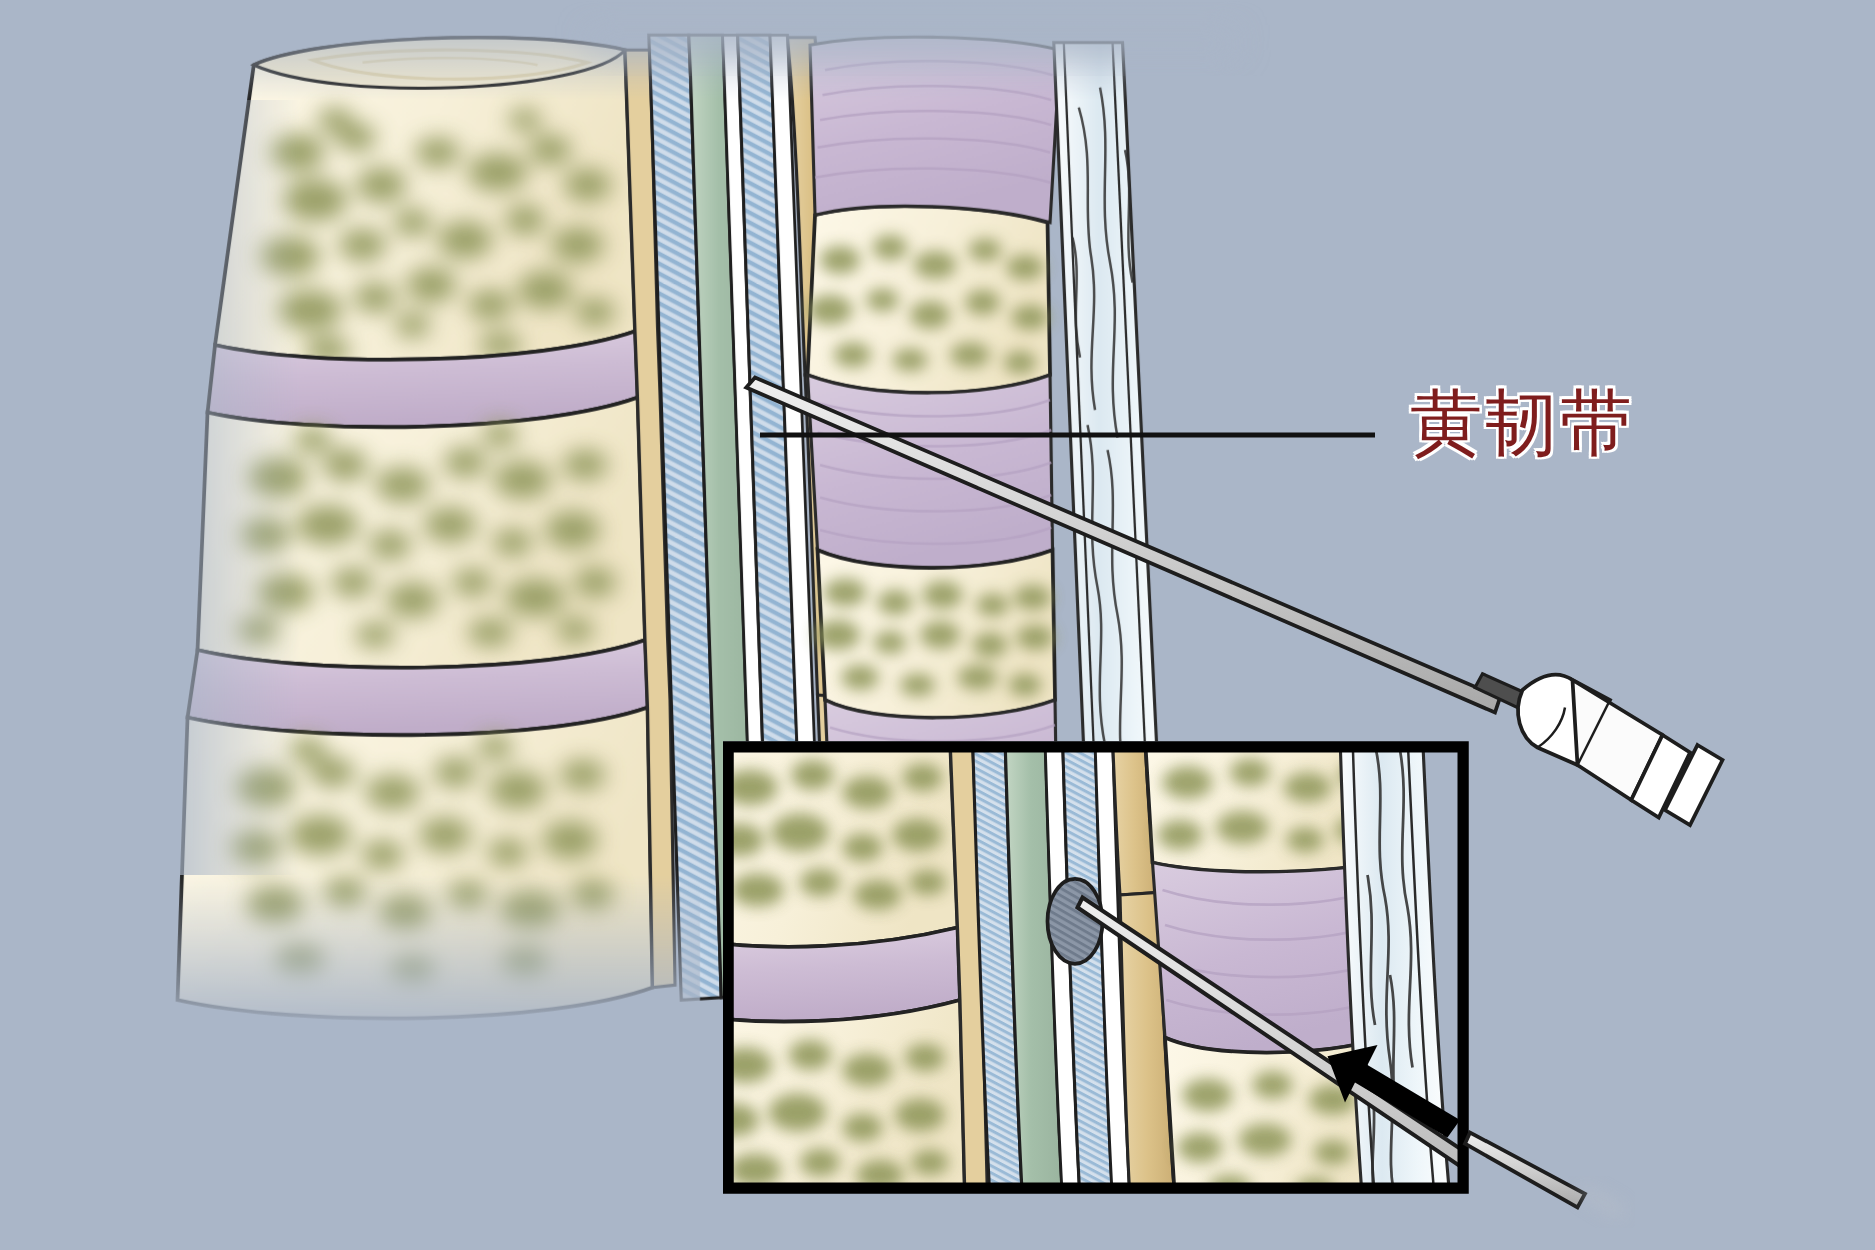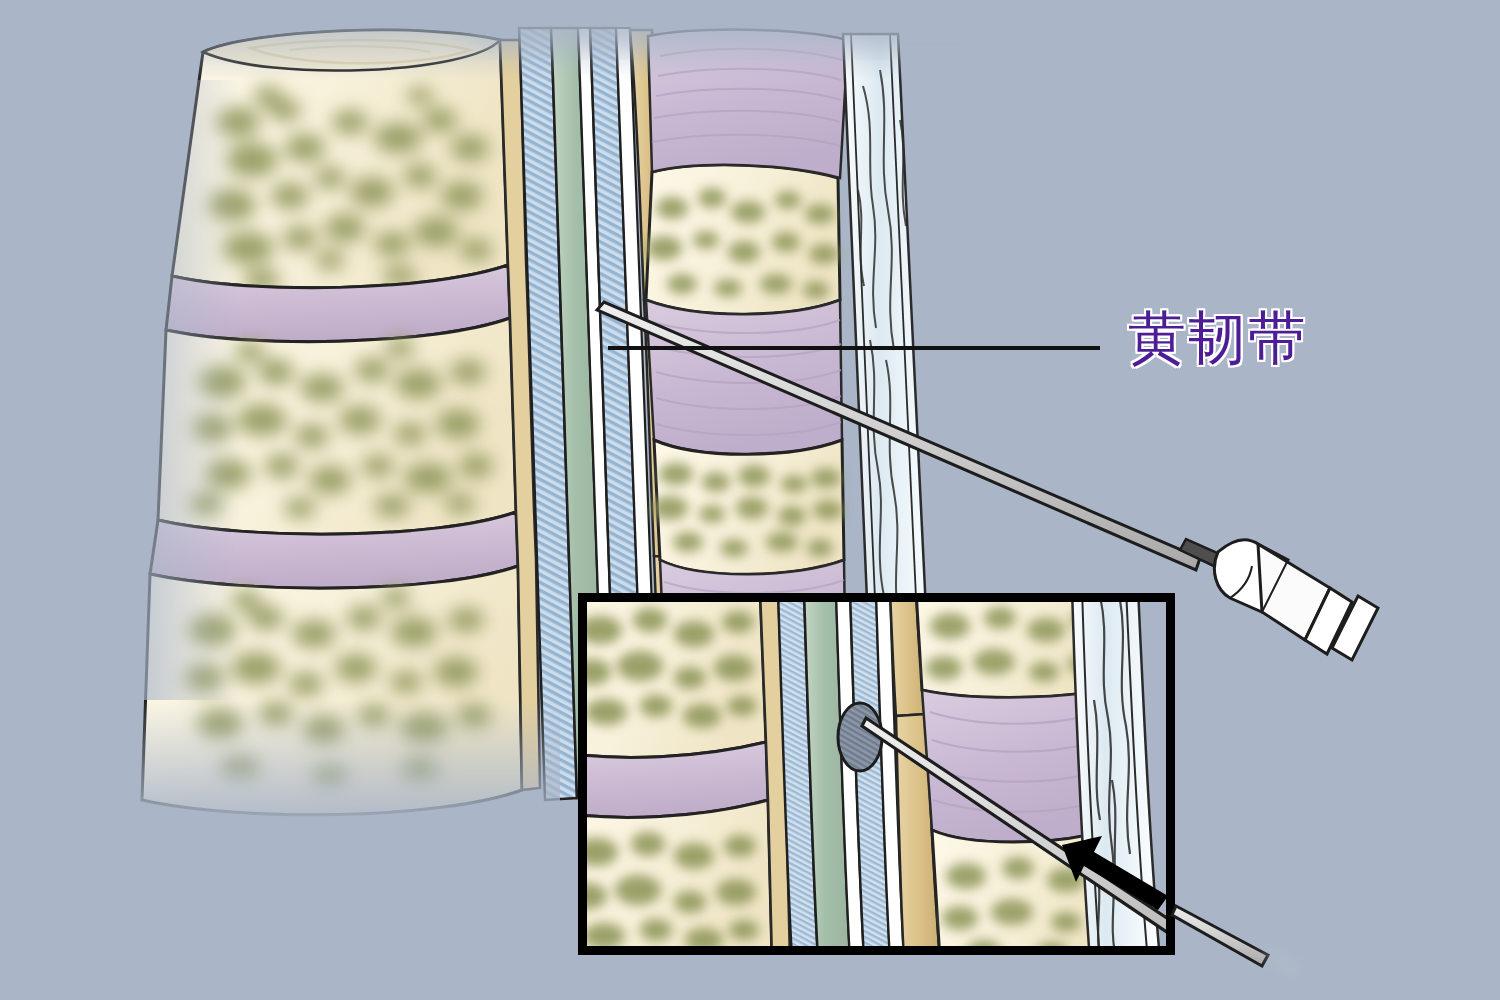--- a/index.html
+++ b/index.html
@@ -5,21 +5,21 @@
   html,body{margin:0;padding:0;}
   body{
     width:1500px;height:1000px;overflow:hidden;
     background:#aab6c8;
     font-family:"DejaVu Sans","Liberation Sans",sans-serif;
   }
   #stage{position:relative;width:1500px;height:1000px;overflow:hidden;}
   #stage svg{position:absolute;left:0;top:0;}
   .lbl{
     position:absolute;
-    color:#4c1d95;
+    color:#7f1d1d;
     font-size:58px;
     line-height:60px;
     letter-spacing:2px;
     font-weight:500;
     white-space:nowrap;
     text-shadow:
        2px 0 0 #fff,-2px 0 0 #fff,0 2px 0 #fff,0 -2px 0 #fff,
        2px 2px 0 #fff,-2px -2px 0 #fff,2px -2px 0 #fff,-2px 2px 0 #fff;
   }
 </style>

